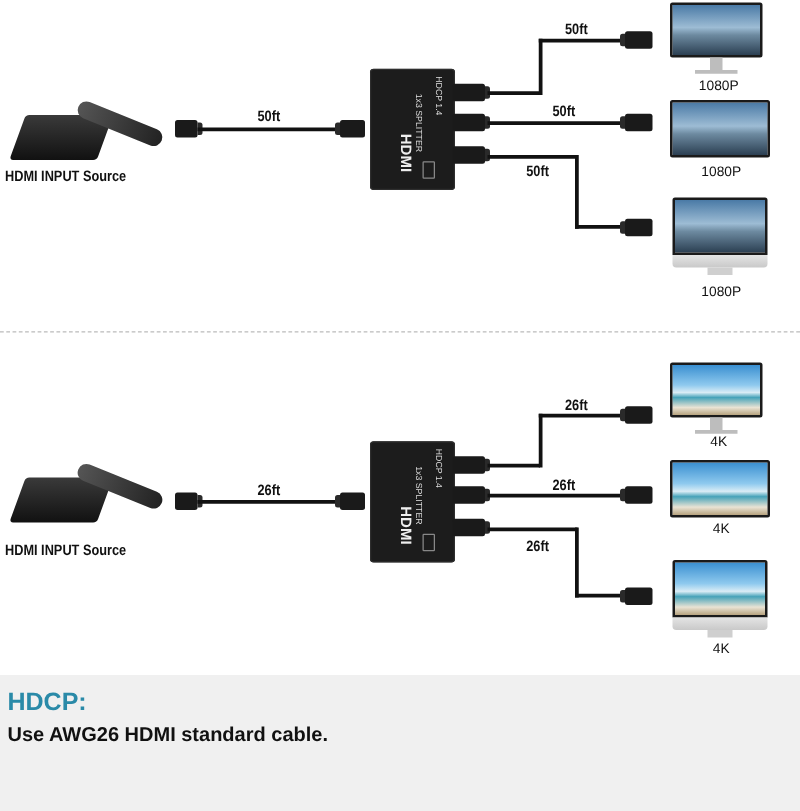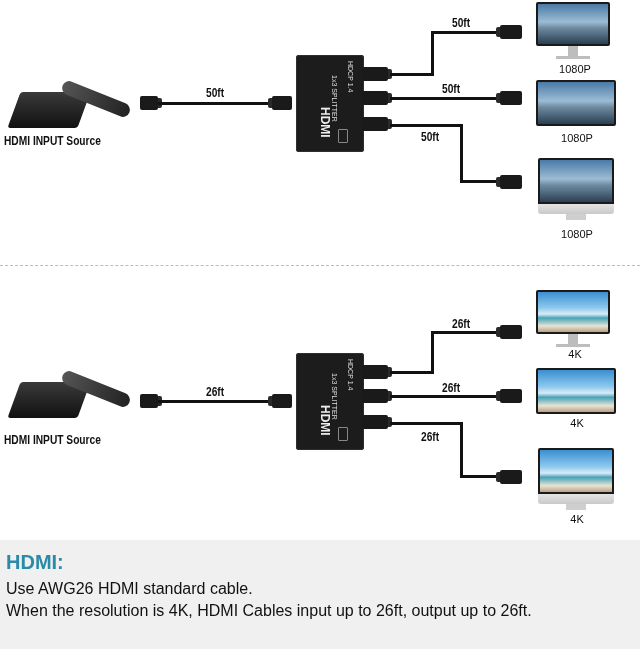--- a/index.html
+++ b/index.html
@@ -25,21 +25,21 @@
   .remote { position: absolute; background: linear-gradient(90deg, #555, #222); border-radius: 8px; transform: rotate(22deg); }
   .monitor { position: absolute; }
   .screen { position: absolute; border: 2px solid #1a1a1a; border-radius: 2px; overflow: hidden; }
   .screen.p1080 { background: linear-gradient(180deg, #4a7aa6 0%, #9dbcd4 45%, #6d8aa0 60%, #2b3f52 100%); }
   .screen.p4k { background: linear-gradient(180deg, #3a8fd0 0%, #8ec9ee 40%, #d9ecf5 55%, #47a3b9 65%, #e9e3d4 85%, #b7a37f 100%); }
   .stand { position: absolute; background: #bdbdbd; }
   .imac-chin { position: absolute; background: linear-gradient(180deg, #e4e4e4, #c9c9c9); border-radius: 0 0 3px 3px; }
   .note { position: absolute; left: 0; top: 540px; width: 640px; height: 109px; background: #f0f0f0; padding: 10px 6px 0 6px; }
   .note-title { color: #2a8aa8; font-size: 20px; font-weight: bold; line-height: 24px; margin-bottom: 4px; }
   .note-line { font-size: 16px; line-height: 22px; color: #111; white-space: nowrap; }
-  .note-line.bold { font-weight: normal; }
+  .note-line.bold { font-weight: bold; }
 </style>
 </head>
 <body>
 
 <div class="section sec1">
 
   <div class="src" style="left:0;top:70px;width:140px;height:70px;">
     <div class="stb" style="left:14px;top:22px;width:70px;height:36px;"></div>
     <div class="remote" style="left:60px;top:22px;width:72px;height:14px;"></div>
   </div>
@@ -152,16 +152,15 @@
 
   <div class="monitor" style="left:538px;top:158px;width:76px;height:66px;">
     <div class="screen p4k" style="left:0;top:0;width:76px;height:46px;border-radius:2px 2px 0 0;"></div>
     <div class="imac-chin" style="left:0;top:46px;width:76px;height:10px;"></div>
     <div class="stand" style="left:28px;top:56px;width:20px;height:6px;background:#cfcfcf;"></div>
   </div>
   <div class="res" style="left:532px;top:223px;">4K</div>
 </div>
 
 <div class="note">
-  <div class="note-title">HDMI:</div>
+  <div class="note-title">HDCP:</div>
   <div class="note-line bold">Use AWG26 HDMI standard cable.</div>
-  <div class="note-line">When the resolution is 4K, HDMI Cables input up to 26ft, output up to 26ft.</div>
 </div>
 
 </body></html>

